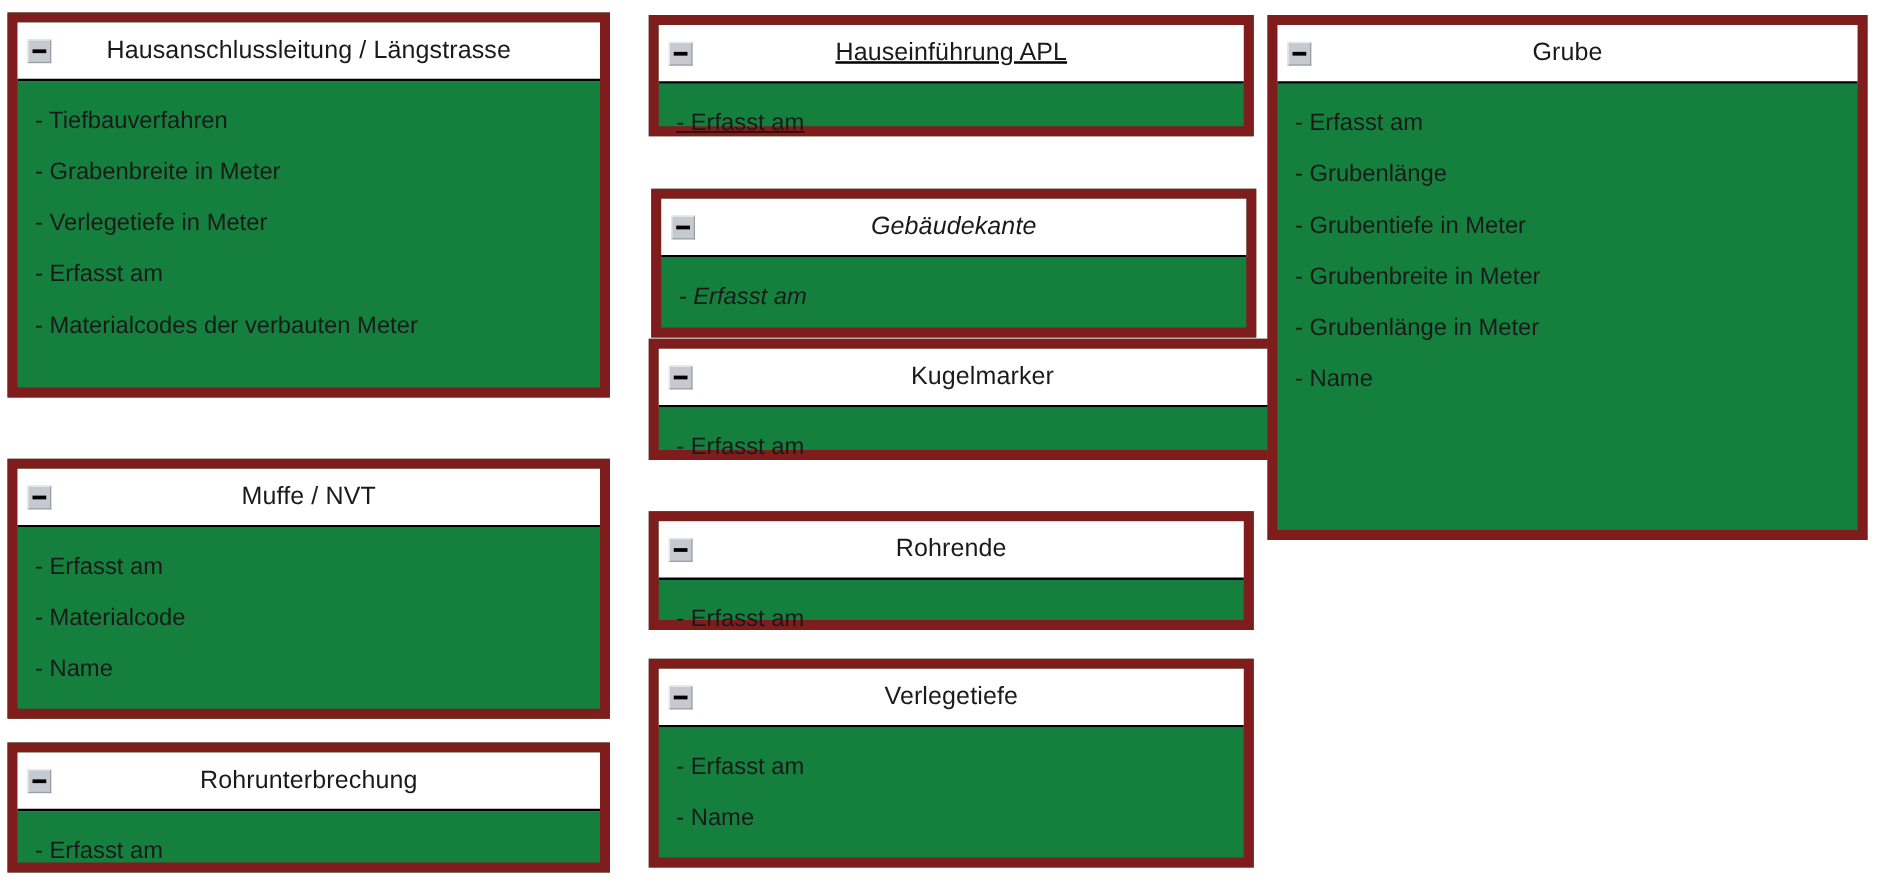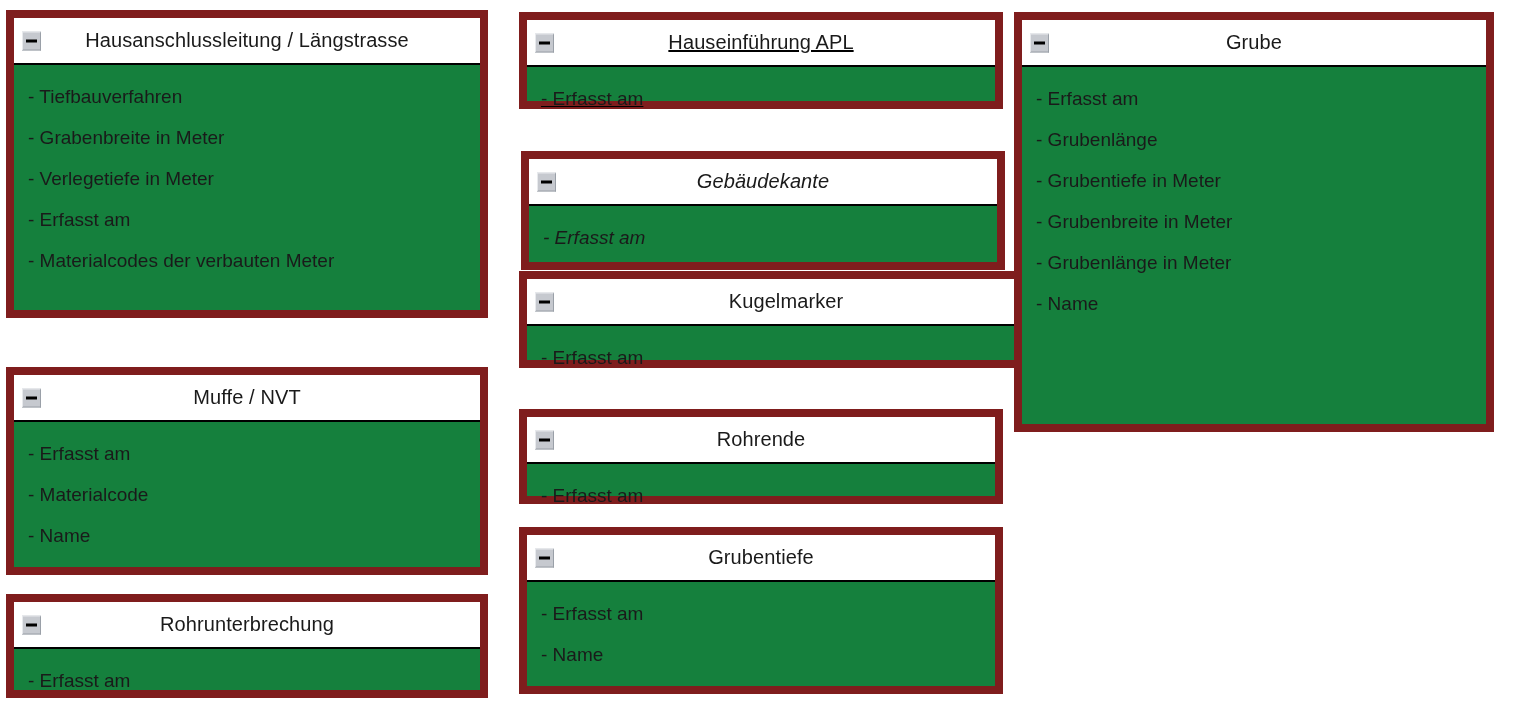--- a/index.html
+++ b/index.html
@@ -175,21 +175,21 @@
       </div>
       <div class="card-body">
         <div class="attr-item">- Erfasst am</div>
       </div>
     </div>
     <div class="card" style="left: 519px; top: 527px; width: 484px; height: 167px;">
       <div class="card-header">
         <span class="collapse-icon">
           <span class="bar"></span>
         </span>
-        <span class="card-title">Grubentiefe</span>
+        <span class="card-title">Verlegetiefe</span>
       </div>
       <div class="card-body">
         <div class="attr-item">- Erfasst am</div>
         <div class="attr-item">- Name</div>
       </div>
     </div>
     <div class="card" style="left: 1014px; top: 12px; width: 480px; height: 420px;">
       <div class="card-header">
         <span class="collapse-icon">
           <span class="bar"></span>

